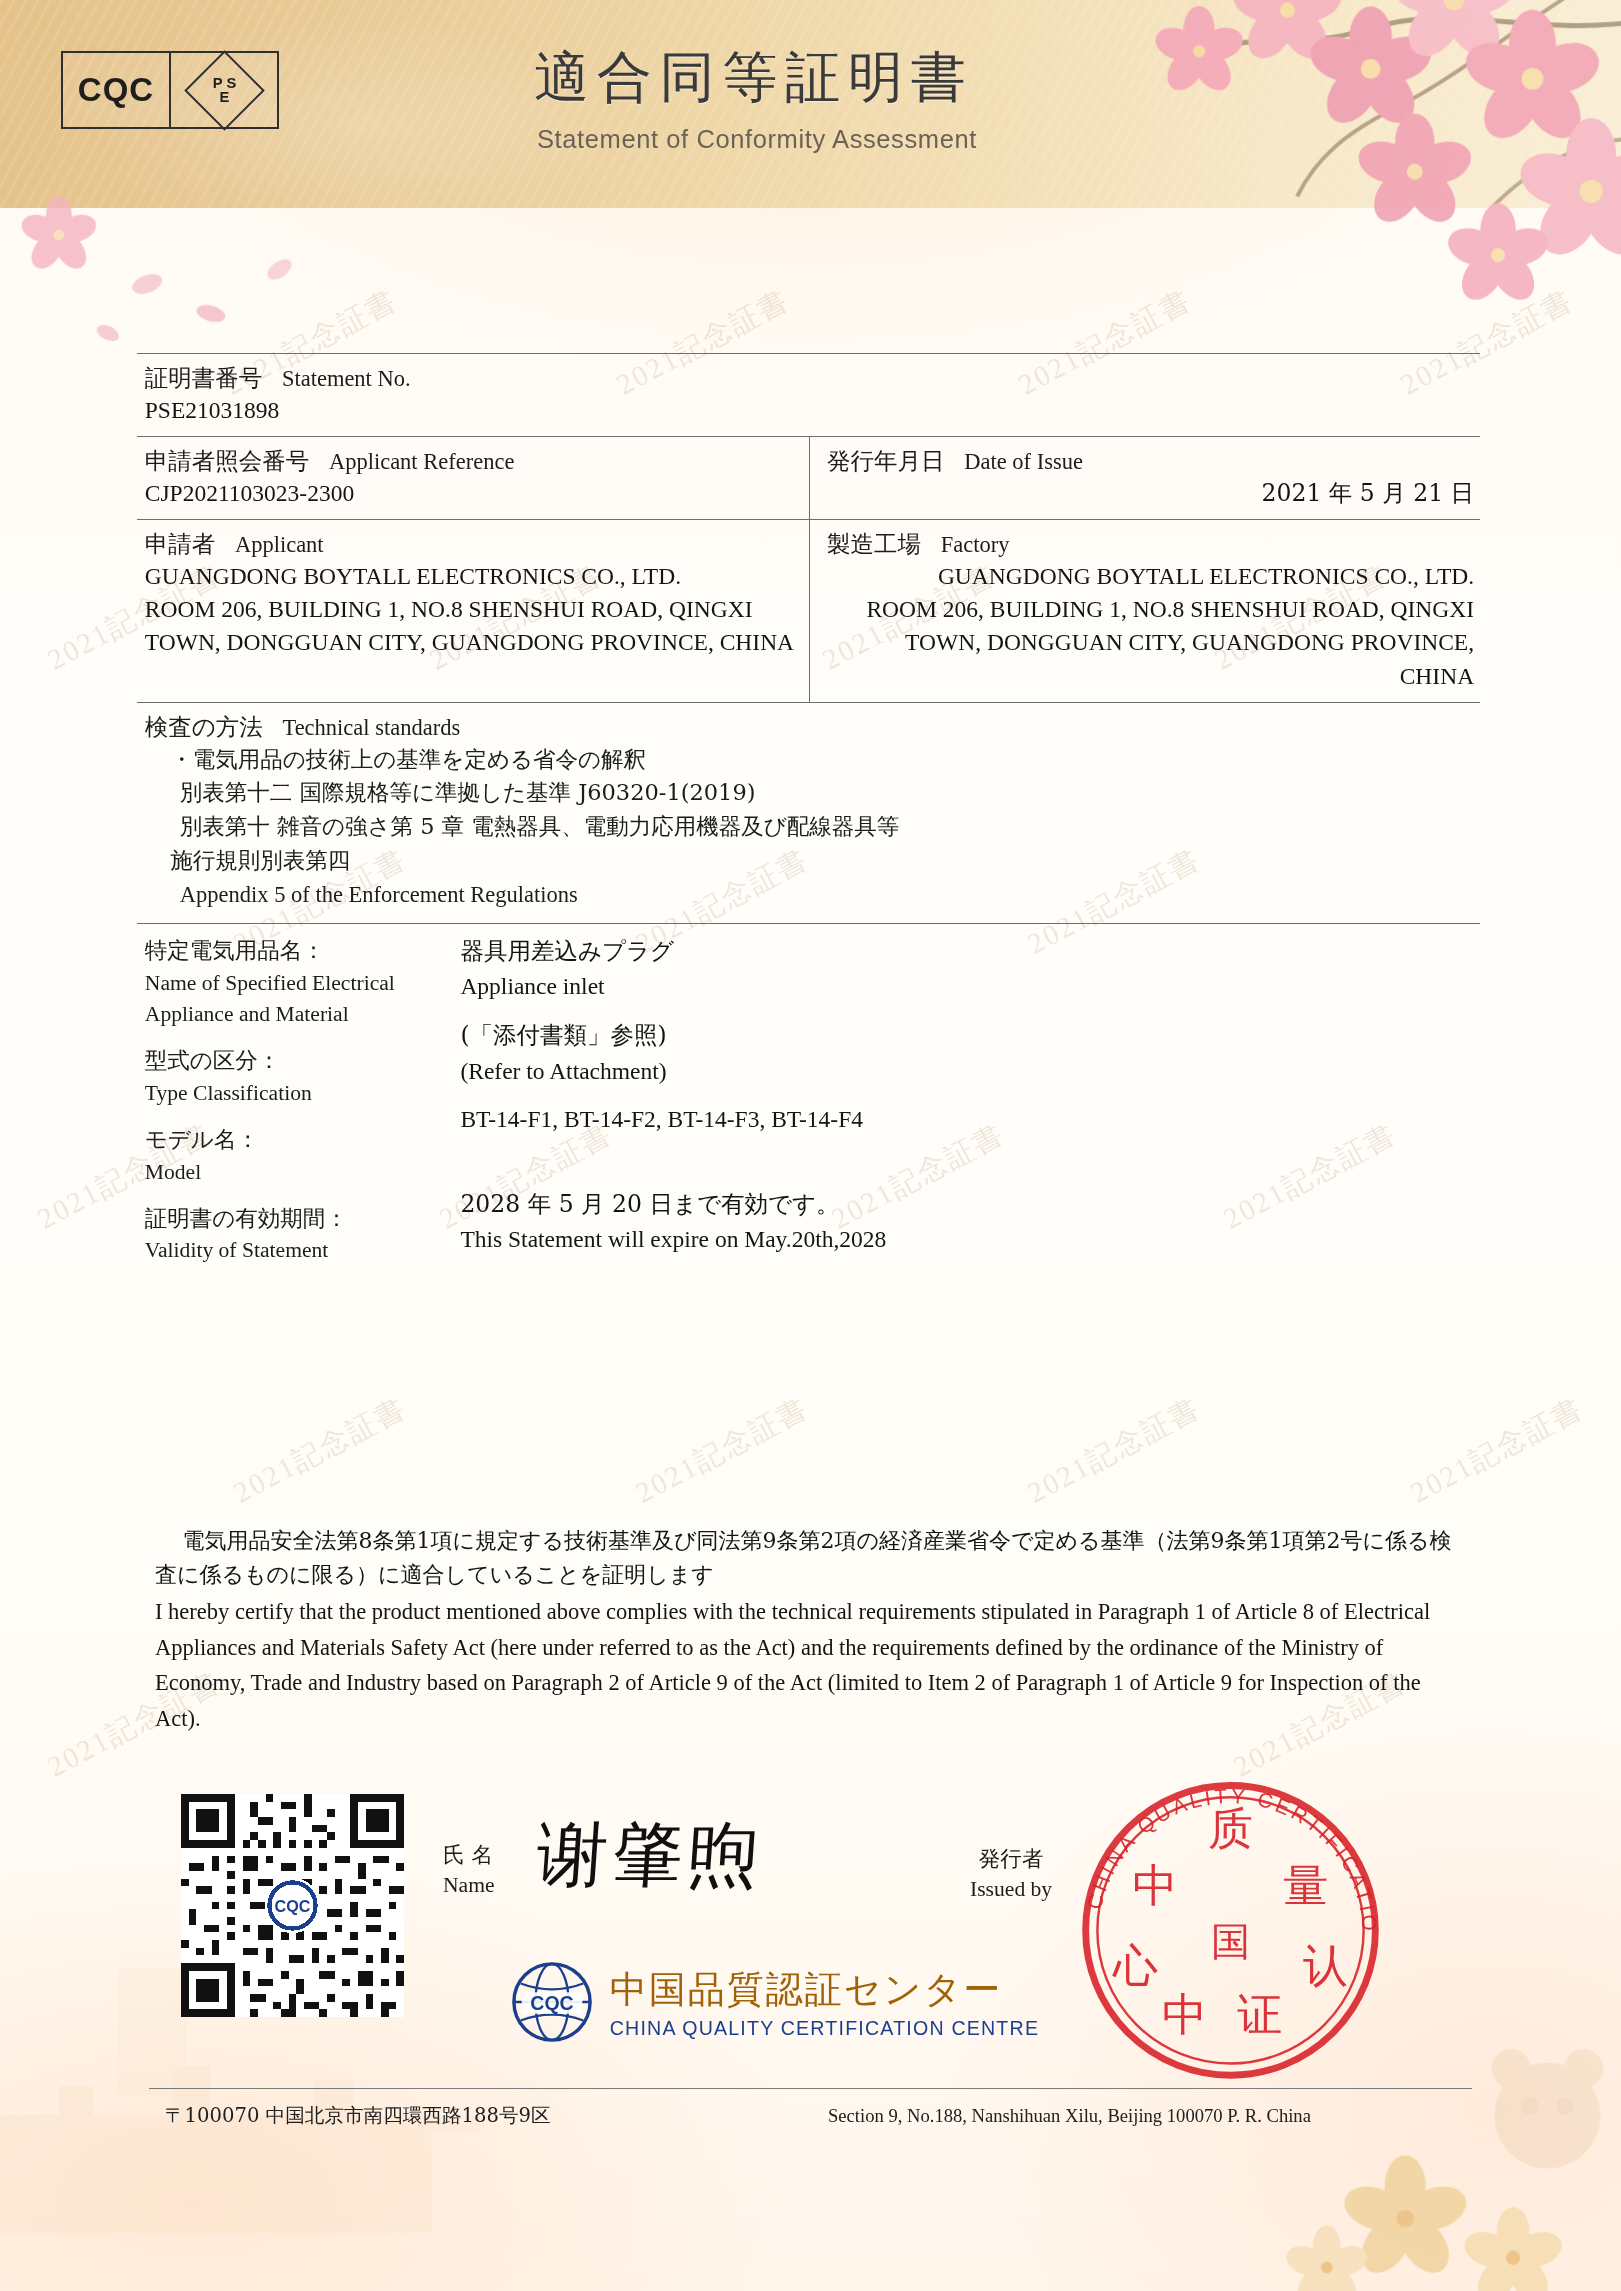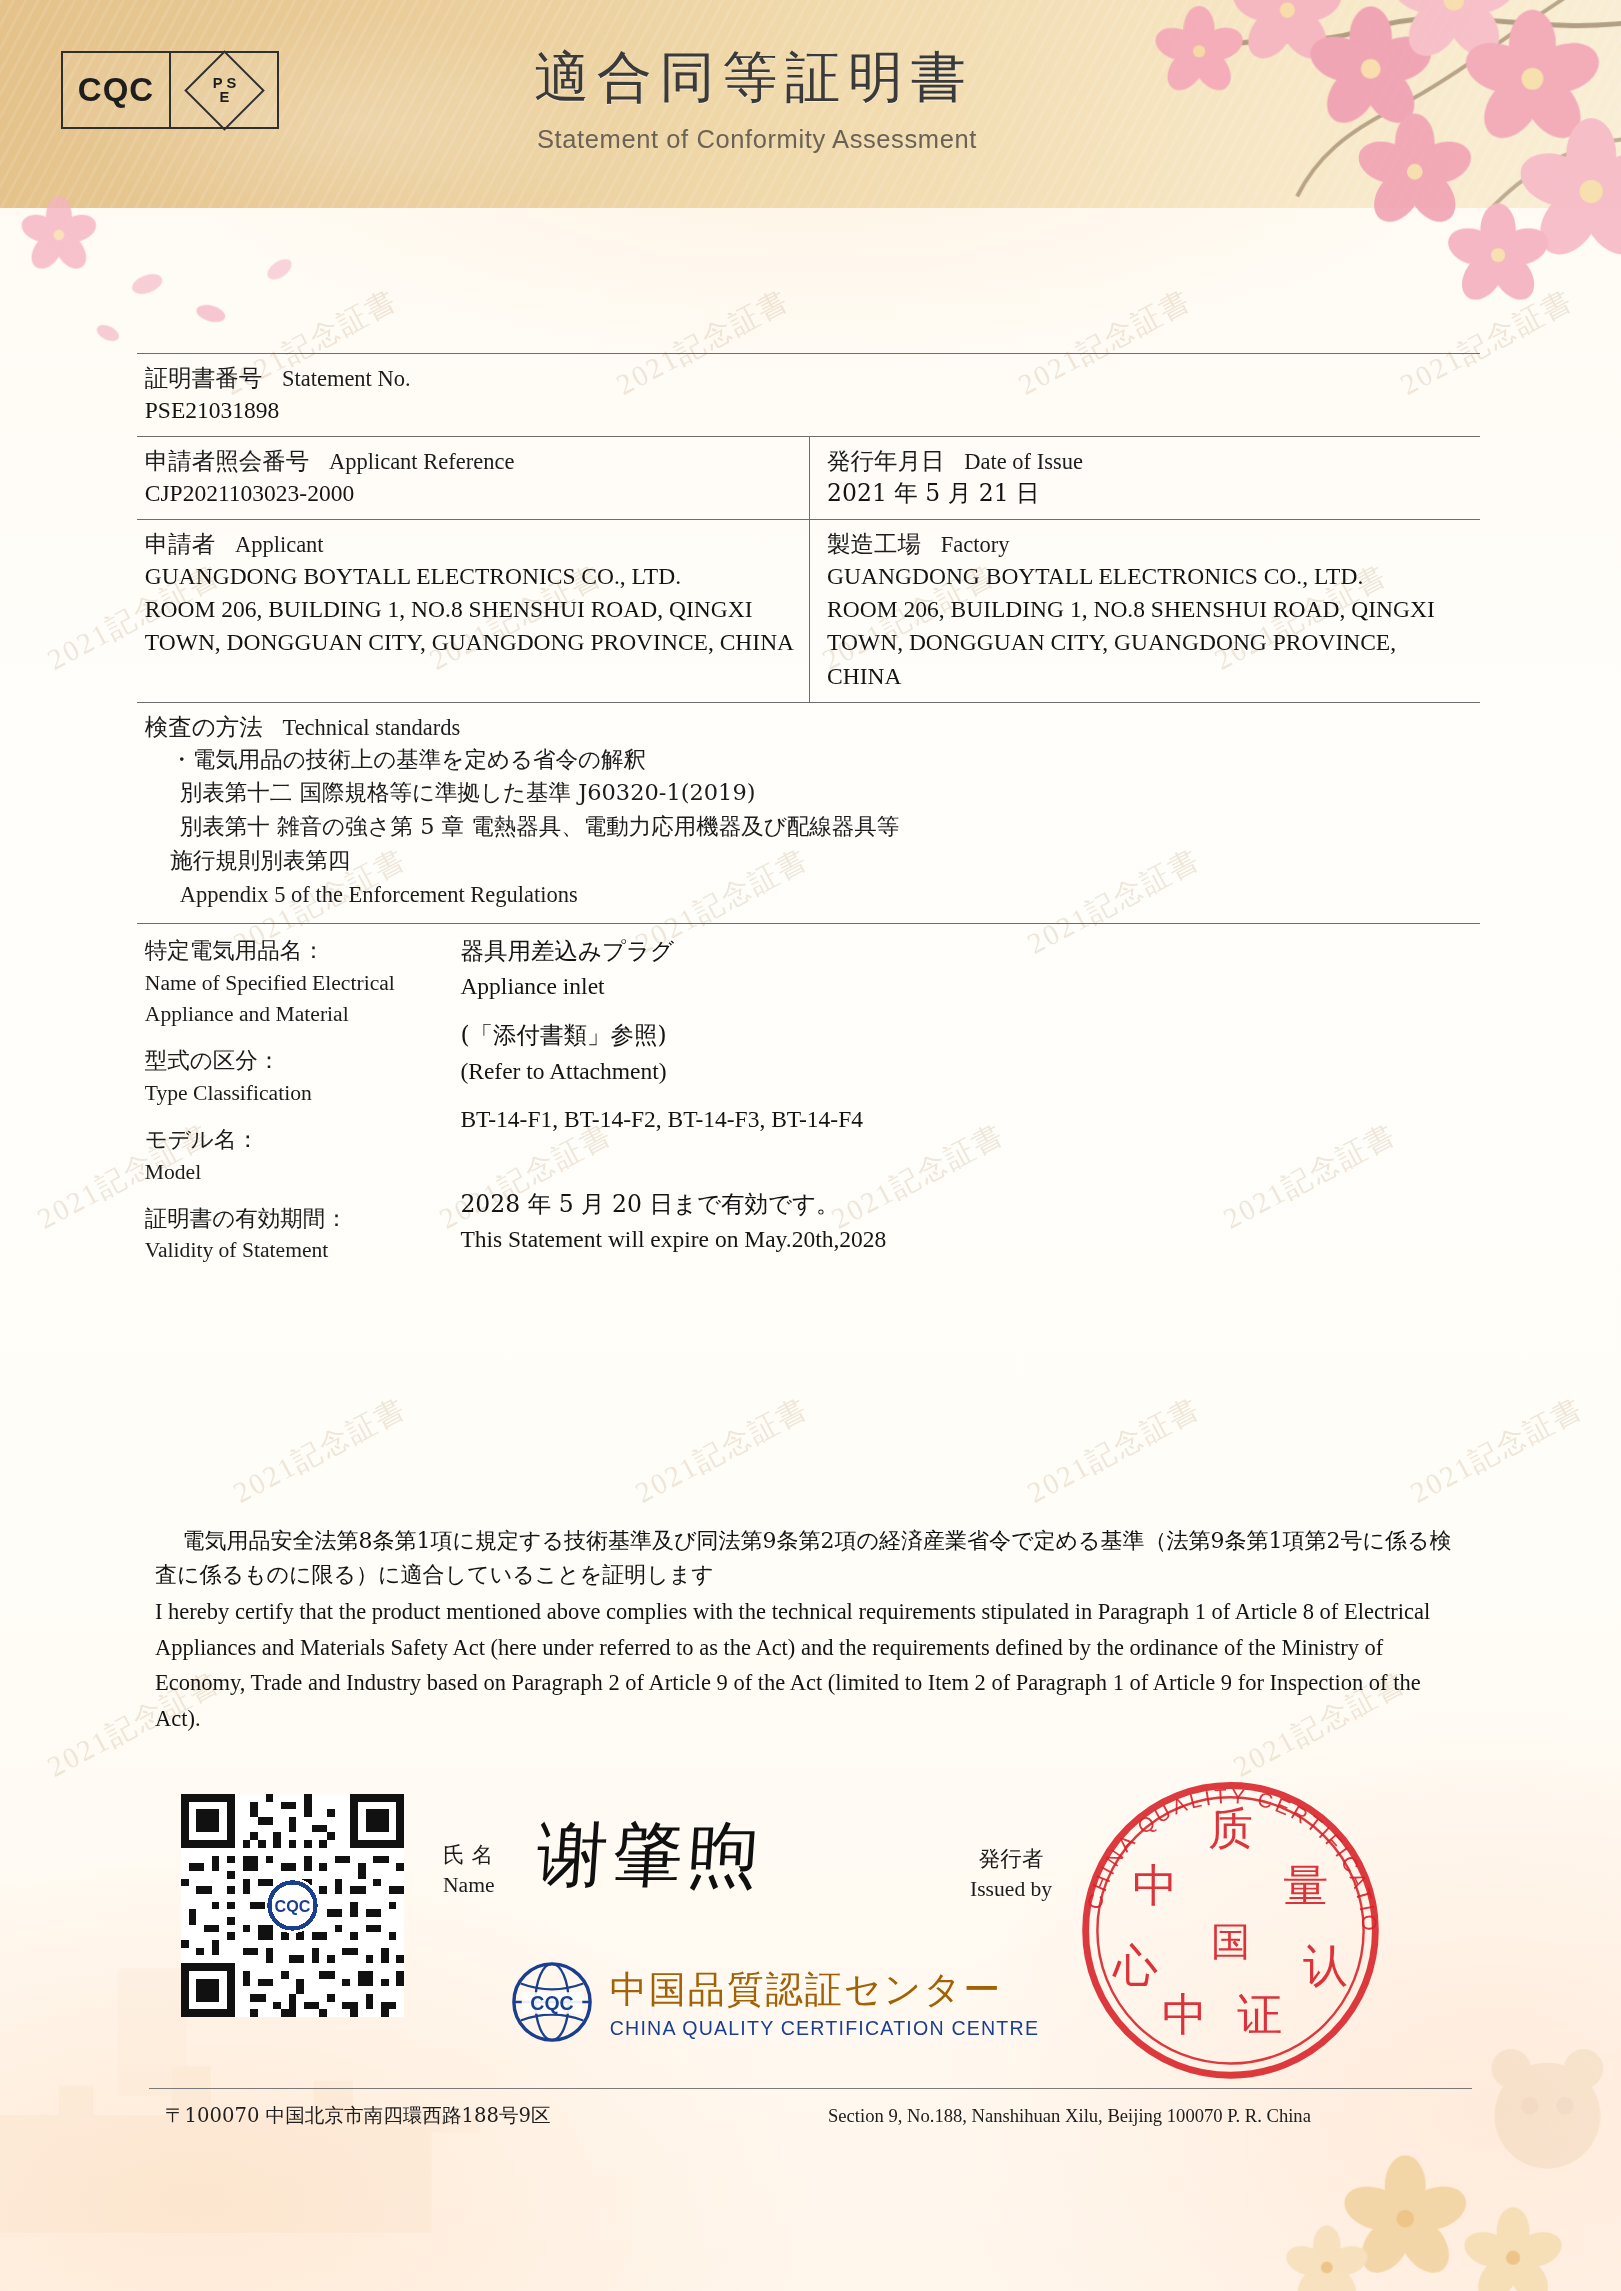--- a/index.html
+++ b/index.html
@@ -166,21 +166,21 @@
     display: flex;
     width: 100%;
     border-bottom: 1.6px solid #6d6d6d;
   }
   .row.no-line { border-bottom: none; }
   .cell {
     padding: 7.8px 5.9px 8.8px 7.8px;
     box-sizing: border-box;
   }
   .cell.left { width: 50%; }
-  .cell.right { width: 50%; border-left: 1.6px solid #6d6d6d; padding-left: 17.6px; }
+  .cell.right { width: 50%; border-left: 1.6px solid #6d6d6d; padding-left: 17.6px; text-align: right; }
   .lbl-jp {
     font-size: 23.5px;
     color: #1c1c1c;
     font-family: "DejaVu Serif", serif;
   }
   .lbl-en {
     font-size: 22.5px;
     color: #1c1c1c;
     font-family: "Liberation Serif", serif;
   }
@@ -563,21 +563,21 @@
       </div>
     </div>
     <div class="rule"></div>
 
     <div class="row">
       <div class="cell left">
         <div class="lbl-row">
           <span class="lbl-jp">申請者照会番号</span>
           <span class="lbl-en">Applicant Reference</span>
         </div>
-        <div class="val">CJP2021103023-2000</div>
+        <div class="val">CJP2021103023-2300</div>
       </div>
       <div class="cell right">
         <div class="lbl-row">
           <span class="lbl-jp">発行年月日</span>
           <span class="lbl-en">Date of Issue</span>
         </div>
         <div class="val jp">2021 年 5 月 21 日</div>
       </div>
     </div>
 

